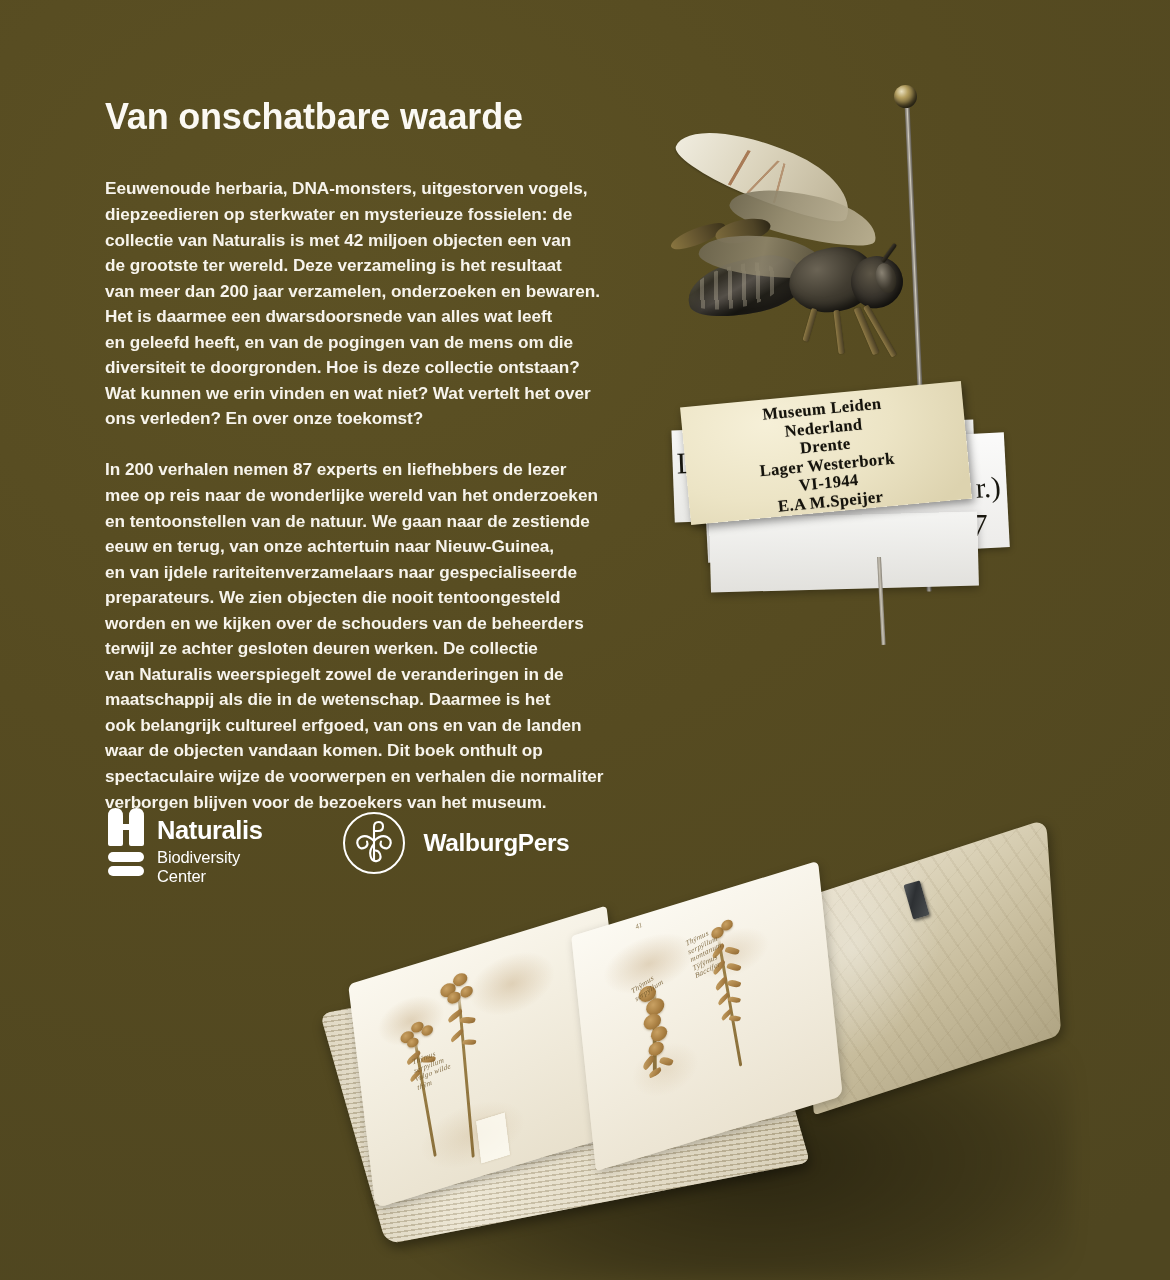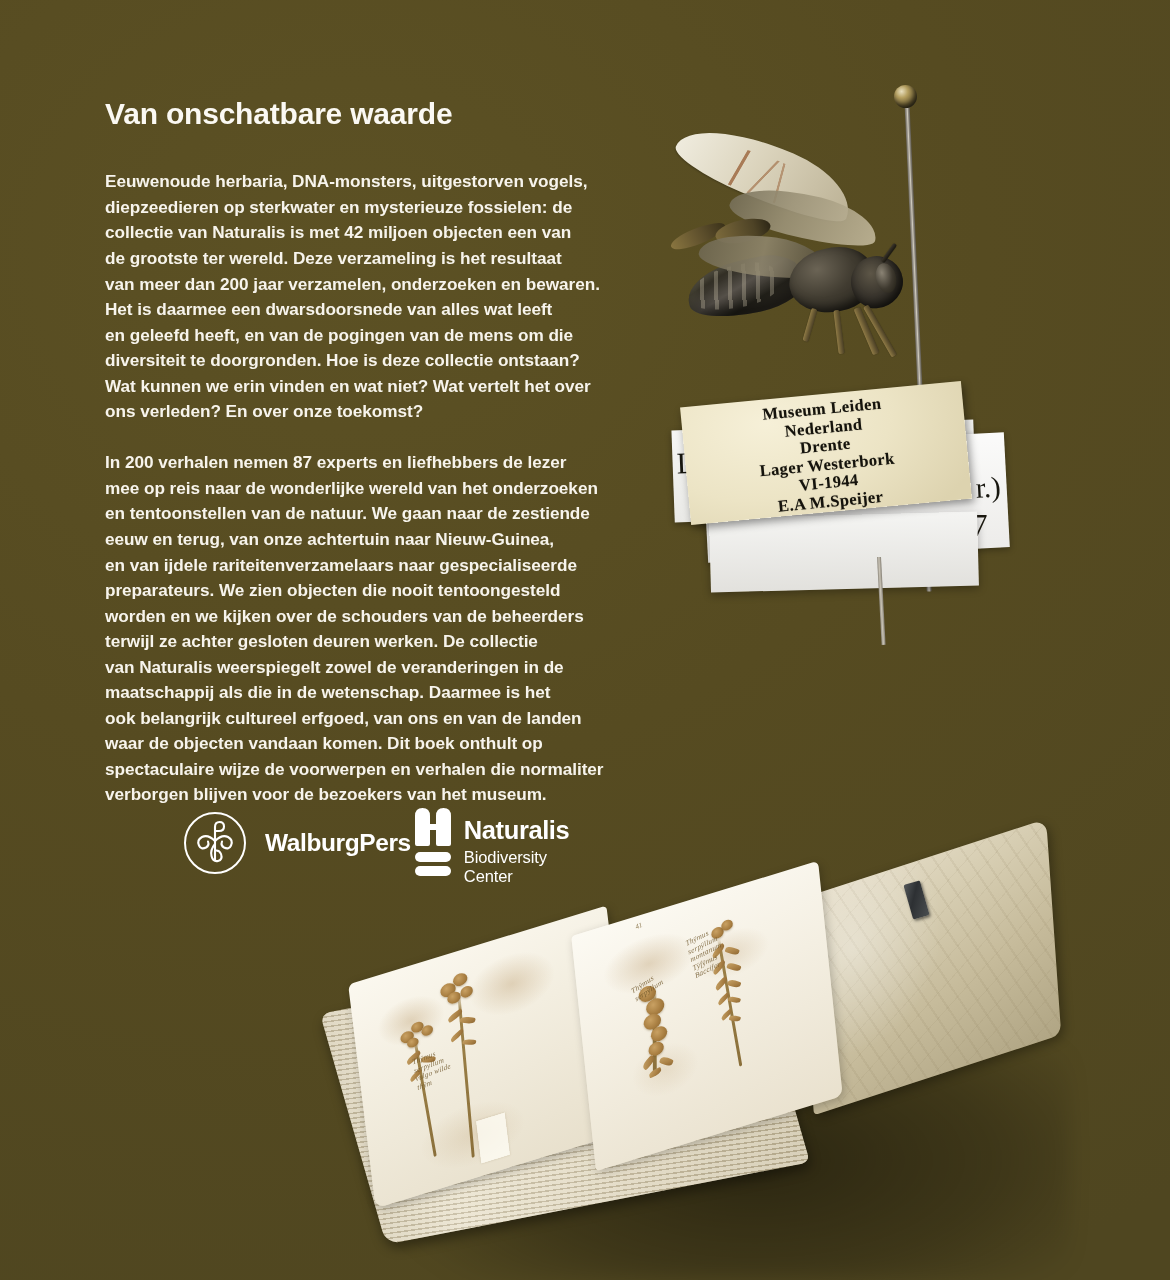--- a/index.html
+++ b/index.html
@@ -27,21 +27,21 @@
 
   
   #textblock {
     position: absolute;
     left: 105px;
     top: 96px;
     width: 540px;
     color: #faf8f2;
   }
   #title {
-    font-size: 30px;
+    font-size: 36px;
     font-weight: 700;
     letter-spacing: -0.2px;
     line-height: 1.18;
     margin: 0;
     color: #fbf9f3;
   }
   #subtitle {
     font-size: 23px;
     font-weight: 400;
     line-height: 1.2;
@@ -469,48 +469,48 @@
 van Naturalis weerspiegelt zowel de veranderingen in de
 maatschappij als die in de wetenschap. Daarmee is het
 ook belangrijk cultureel erfgoed, van ons en van de landen
 waar de objecten vandaan komen. Dit boek onthult op
 spectaculaire wijze de voorwerpen en verhalen die normaliter
 verborgen blijven voor de bezoekers van het museum.</p>
   </div>
 
   <div id="logos">
 
+    <div id="naturalis-logo">
+      <div class="nat-mark">
+        <svg viewBox="0 0 44 74" width="44" height="74" aria-hidden="true">
+          <path d="M4 38 L4 10 Q4 2 11.5 2 Q19 2 19 10 L19 24 L25 24 L25 10 Q25 2 32.5 2 Q40 2 40 10 L40 38 Q40 40 38 40 L27 40 Q25 40 25 38 L25 18 L19 18 L19 38 Q19 40 17 40 L6 40 Q4 40 4 38 Z" fill="#ffffff"></path>
+          <rect x="4" y="46" width="36" height="10" rx="5" fill="#ffffff"></rect>
+          <rect x="4" y="60" width="36" height="10" rx="5" fill="#ffffff"></rect>
+        </svg>
+      </div>
+      <div class="nat-words">
+        <span class="nat-name">Naturalis</span>
+        <span class="nat-sub">Biodiversity</span>
+        <span class="nat-sub" style="margin-top:0">Center</span>
+      </div>
+    </div>
+
     <div id="walburg-logo">
       <div class="wp-mark">
         <svg viewBox="0 0 66 66" width="66" height="66" aria-hidden="true">
           <circle cx="33" cy="33" r="30" fill="none" stroke="#ffffff" stroke-width="2"></circle>
           <g fill="none" stroke="#ffffff" stroke-width="2.1" stroke-linecap="round">
             <path d="M33 50 L33 17 Q33 12 37.5 12 Q42 12 42 16.5 Q42 21 37 21 L33 21"></path>
             <path d="M33 31 Q26 24 20 27 Q14.5 30 17 35.5 Q19 40 24 37.5 Q27.5 35.5 26 31.5"></path>
             <path d="M33 31 Q40 24 46 27 Q51.5 30 49 35.5 Q47 40 42 37.5 Q38.5 35.5 40 31.5"></path>
             <path d="M33 34 Q28 40 29.5 46 Q31 52 36 51 Q41 49.5 39 44 Q37.5 40 33.5 40.5"></path>
           </g>
         </svg>
       </div>
       <span class="wp-name">WalburgPers</span>
-    </div>
-
-    <div id="naturalis-logo">
-      <div class="nat-mark">
-        <svg viewBox="0 0 44 74" width="44" height="74" aria-hidden="true">
-          <path d="M4 38 L4 10 Q4 2 11.5 2 Q19 2 19 10 L19 24 L25 24 L25 10 Q25 2 32.5 2 Q40 2 40 10 L40 38 Q40 40 38 40 L27 40 Q25 40 25 38 L25 18 L19 18 L19 38 Q19 40 17 40 L6 40 Q4 40 4 38 Z" fill="#ffffff"></path>
-          <rect x="4" y="46" width="36" height="10" rx="5" fill="#ffffff"></rect>
-          <rect x="4" y="60" width="36" height="10" rx="5" fill="#ffffff"></rect>
-        </svg>
-      </div>
-      <div class="nat-words">
-        <span class="nat-name">Naturalis</span>
-        <span class="nat-sub">Biodiversity</span>
-        <span class="nat-sub" style="margin-top:0">Center</span>
-      </div>
     </div>
 
   </div>
 
   <div id="specimen">
 
     <div id="pin"></div>
     <div id="pinhead"></div>
 
     <div class="bee" id="bee-wing-1"></div>

